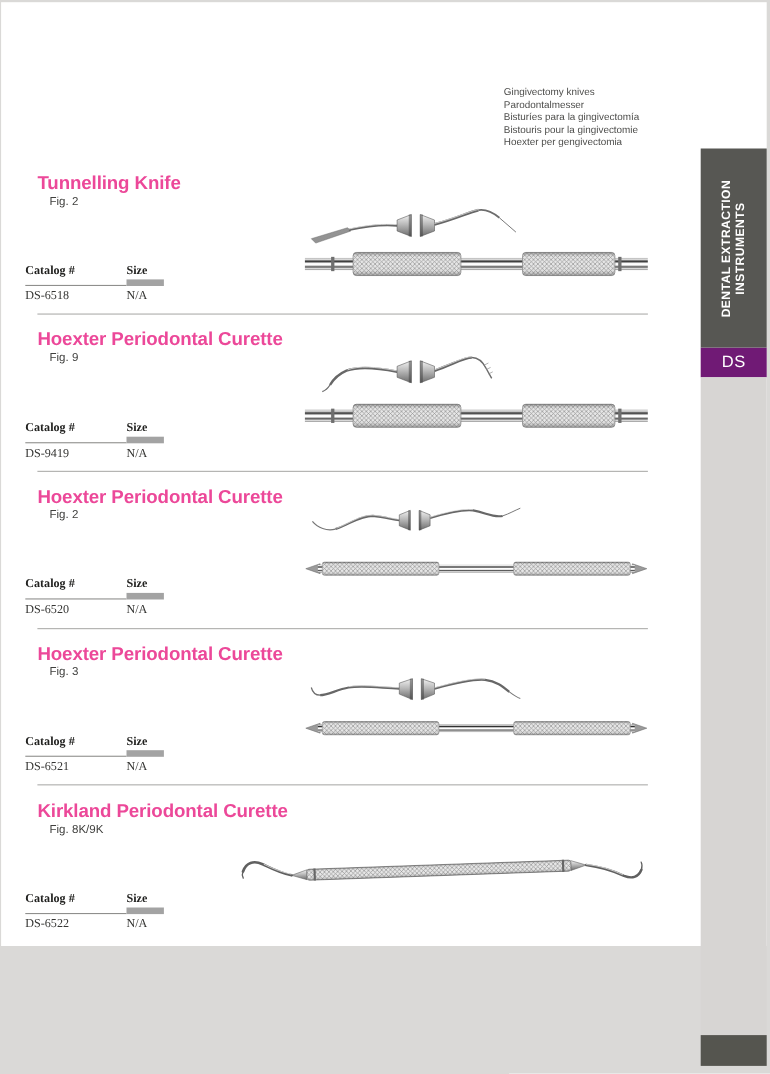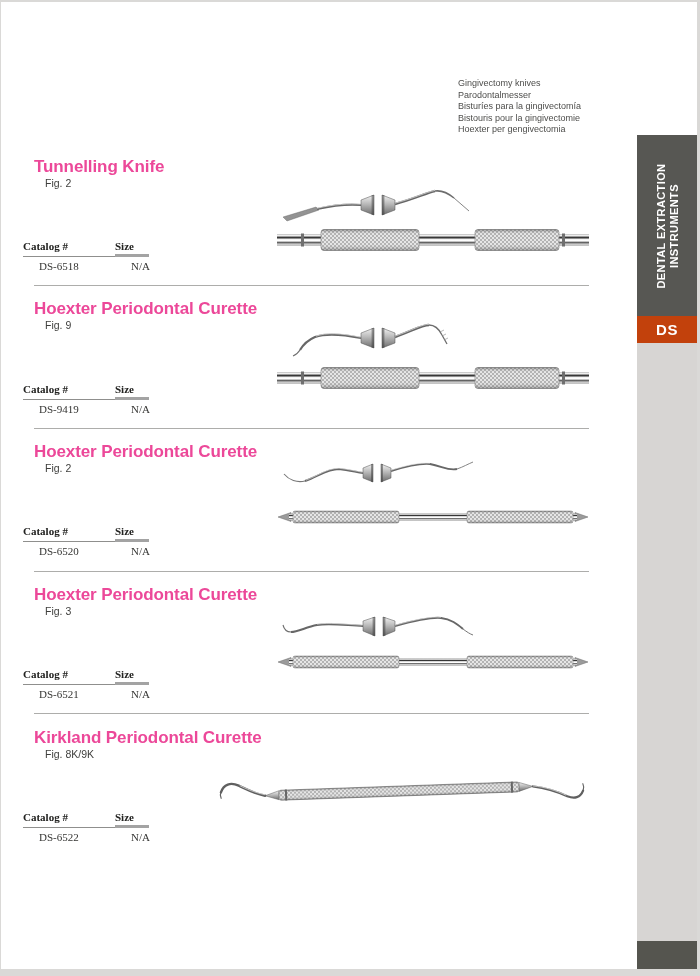--- a/index.html
+++ b/index.html
@@ -3,54 +3,54 @@
 <meta charset="utf-8">
 <style>
   html,body { margin:0; padding:0; }
   body {
     width:700px; height:976px; position:relative;
     background:#dad9d7;
     font-family:"Liberation Sans", sans-serif;
     overflow:hidden;
   }
   .page {
-    position:absolute; left:1px; top:2px; width:696px; height:967px;
+    position:absolute; left:1px; top:2px; width:696px; height:858px;
     background:#ffffff;
   }
   
   .header-notes {
     position:absolute; left:457px; top:76px;
     font-size:9px; line-height:11.6px; color:#4d4d4b;
   }
   
   .rail { position:absolute; left:636px; top:133px; width:60px; height:834px;
           display:flex; flex-direction:column; }
   .rail-dark { height:181px; background:#575753; position:relative; }
   .rail-dark .vtext {
     position:absolute; width:181px; height:60px; top:60.5px; left:-60.5px;
     transform:rotate(-90deg);
     display:flex; flex-direction:column; justify-content:center;
     text-align:center; color:#ffffff; font-weight:bold; font-size:11px;
     letter-spacing:0.4px; line-height:13.5px;
   }
-  .rail-blue { height:27px; background:#c2410c; color:#ffffff;
+  .rail-blue { height:27px; background:#701a75; color:#ffffff;
     display:flex; align-items:center; justify-content:center;
-    font-weight:bold; font-size:15px; letter-spacing:0.5px; }
+    font-weight:normal; font-size:15px; letter-spacing:0.5px; }
   .rail-gray { flex:1; background:#d7d5d3; }
   .rail-foot { height:28px; background:#55554f; }
 
   
   .section-title { position:absolute; left:33px; font-size:17px; font-weight:bold;
     color:#ec4899; letter-spacing:-0.1px; }
   .fig-label { position:absolute; left:33px; font-size:10.5px; color:#3f3f3d;padding-left:11px; }
   .spec { position:absolute; left:22px; width:160px; font-size:11px;font-family:Liberation Serif, serif; }
   .spec .hdr { display:flex; font-weight:bold; color:#222220; }
   .spec .hdr .c1 { width:92px; border-bottom:1px solid #8f8f8d; padding-bottom:2px; }
-  .spec .hdr .c2 { width:34px; border-bottom:3px solid #a3a3a3; padding-bottom:2px; }
-  .spec .row { display:flex; color:#343432; padding-top:3px;margin-left:16px; }
+  .spec .hdr .c2 { width:34px; border-bottom:6px solid #a3a3a3; padding-bottom:2px; }
+  .spec .row { display:flex; color:#343432; padding-top:3px; }
   .spec .row .c1 { width:92px; }
   .divider { position:absolute; left:33px; width:555px; height:1px; background:#adadab; }
   .img { position:absolute; }
 </style>
 </head>
 <body>
 
 <div class="page">
 
   <svg width="0" height="0" style="position:absolute" aria-hidden="true">

